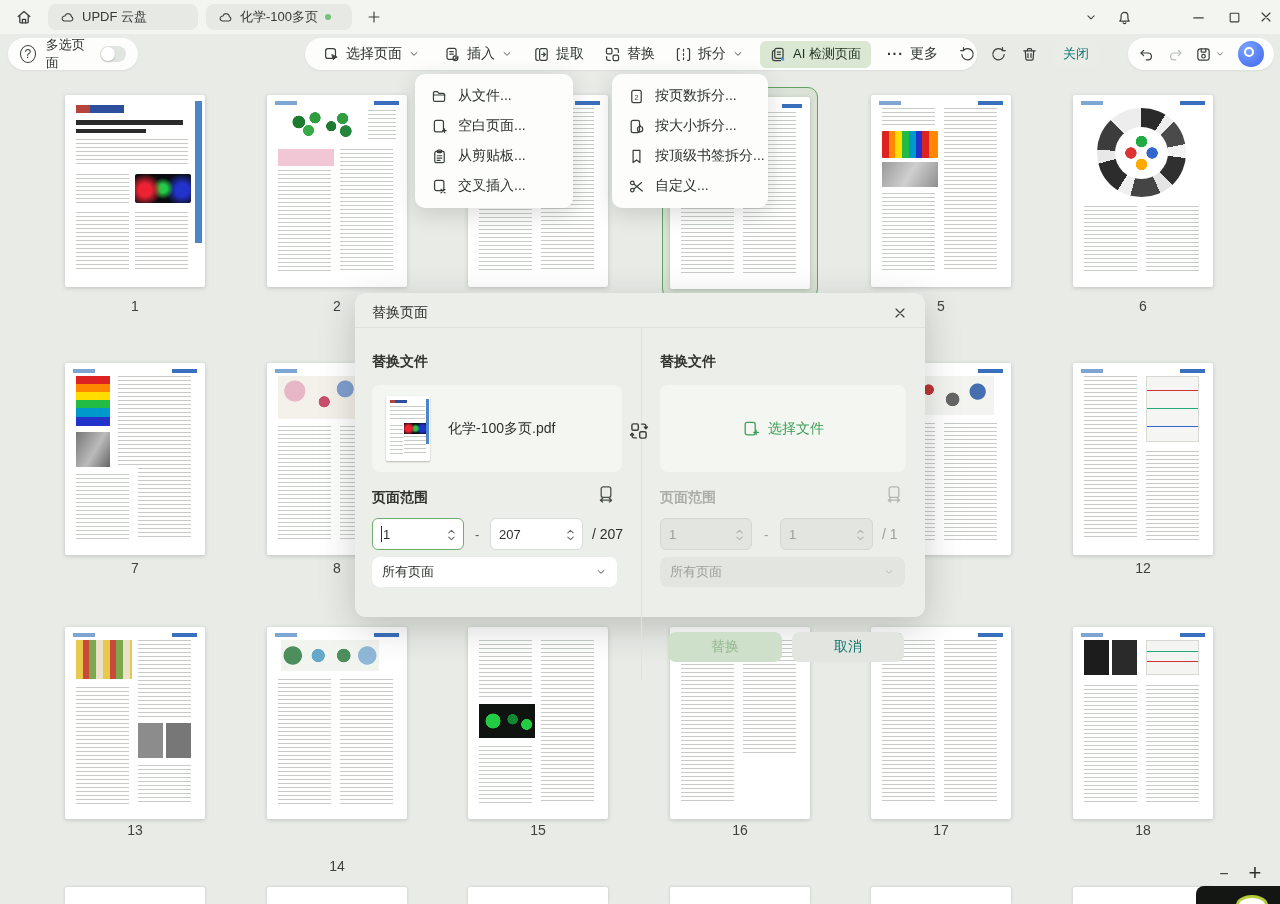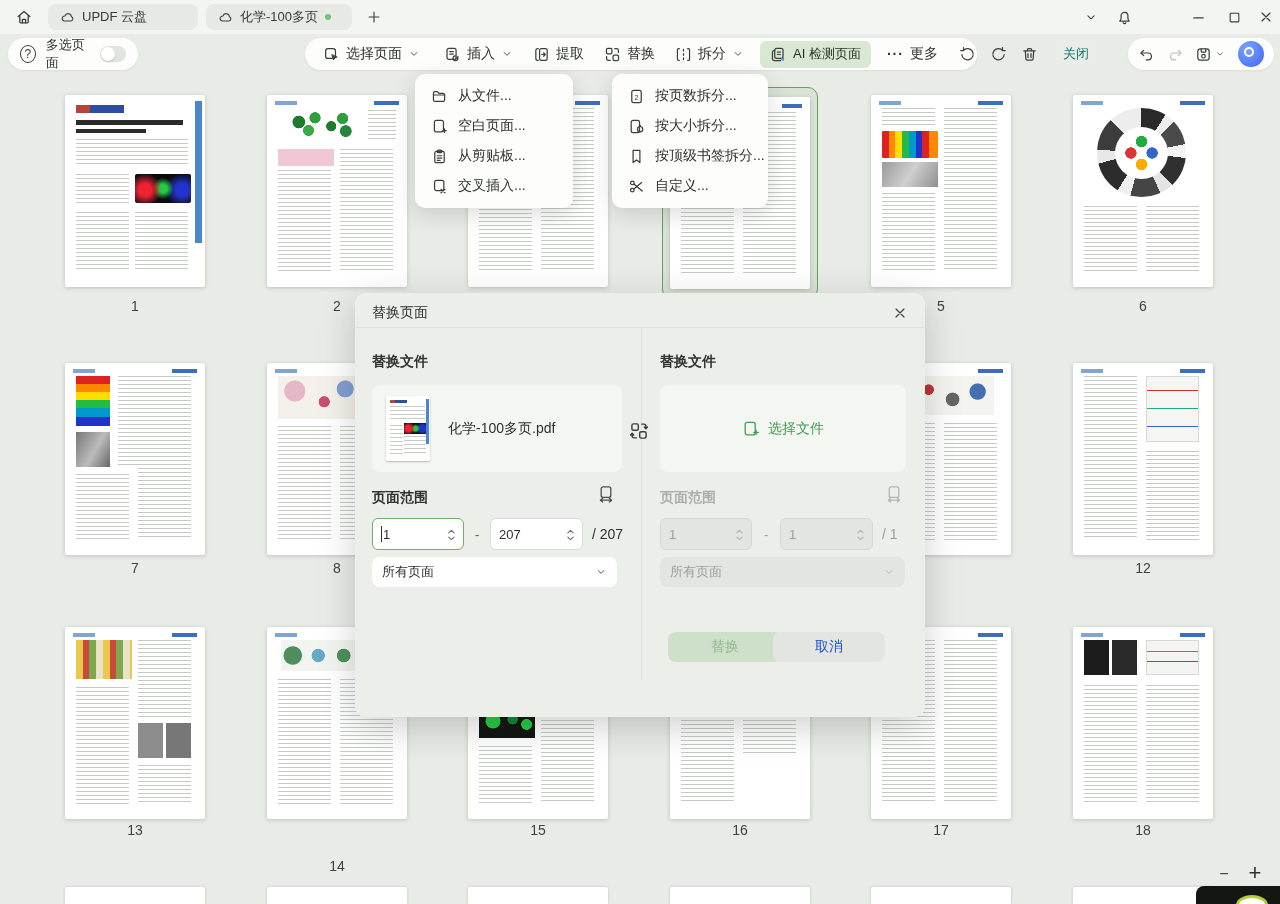--- a/index.html
+++ b/index.html
@@ -27,21 +27,21 @@
   .thumb i{position:absolute;display:block}
   .tx{background:repeating-linear-gradient(180deg,#c6cbc6 0 1px,transparent 1px 4px)}
   .hdr{background:linear-gradient(90deg,#7fa6d2 0 18%,transparent 18% 80%,#3a6fbe 80% 100%)}
   .pnum{position:absolute;width:140px;text-align:center;font-size:14px;color:#3d423d}
   .sel{position:absolute;left:662px;top:87px;width:156px;height:212px;background:rgba(120,170,110,.13);border:1.6px solid #63a163;border-radius:10px}
   .partial{height:17px!important;border-radius:2px 2px 0 0;box-shadow:0 0 3px rgba(40,50,40,.2)}
   
   .menu{position:absolute;background:#fdfefb;border-radius:10px;box-shadow:0 6px 22px rgba(30,40,30,.16);padding:7px 0;z-index:40}
   .m-item{display:flex;align-items:center;gap:10px;height:30px;padding:0 16px;font-size:14px;color:#2c312c;white-space:nowrap}
   
-  #dialog{position:absolute;left:355px;top:293px;width:570px;height:424px;background:#ebeee9;border-radius:10px;box-shadow:0 10px 36px rgba(30,40,30,.22);z-index:30}
+  #dialog{position:absolute;left:355px;top:293px;width:570px;height:324px;background:#ebeee9;border-radius:10px;box-shadow:0 10px 36px rgba(30,40,30,.22);z-index:30}
   .d-title{position:absolute;left:17px;top:11px;font-size:14px;color:#2c312c}
   .d-close{position:absolute;right:14px;top:9px;width:22px;height:22px;display:flex;align-items:center;justify-content:center;color:#3a3f3a}
   .d-hr{position:absolute;left:0;top:34px;width:570px;height:1px;background:#dee1da}
   .d-label{position:absolute;font-size:14px;font-weight:bold;color:#2f342f}
   .d-label.dis{color:#aaafa8;font-weight:bold}
   .card{position:absolute;top:92px;height:87px;border-radius:8px;background:#f4f6f1}
   .mini-thumb{position:absolute;left:14px;top:11px;width:44px;height:65px;background:#fff;border-radius:2px;box-shadow:0 1px 2px rgba(0,0,0,.25);overflow:hidden}
   .mini-thumb i{position:absolute;display:block}
   .fname{position:absolute;left:76px;top:0;height:87px;display:flex;align-items:center;font-size:14px;color:#2c312c}
   .choose{position:absolute;inset:0;display:flex;align-items:center;justify-content:center;gap:8px;font-size:14px;color:#3d9e58}
@@ -51,21 +51,21 @@
   .inp.dis{background:#e2e5e0;border-color:#d5d8d2;color:#9aa098}
   .caret{width:1px;height:16px;background:#2c312c;margin-right:1px}
   .dash{position:absolute;top:225px;height:32px;display:flex;align-items:center;font-size:13px;color:#555b54}
   .dash.dis{color:#9aa098}
   .total{position:absolute;top:225px;height:32px;display:flex;align-items:center;font-size:14px;color:#2c312c}
   .total.dis{color:#9aa098}
   .sel-box{position:absolute;top:264px;height:30px;border-radius:8px;background:#fff;display:flex;align-items:center;justify-content:space-between;padding:0 10px;font-size:13px;color:#2c312c}
   .sel-box.dis{background:#e2e5e0;color:#9aa098}
   .d-btn{position:absolute;top:339px;height:30px;border-radius:8px;display:flex;align-items:center;justify-content:center;font-size:14px}
   .d-btn.primary{left:313px;width:114px;background:#cfe0ca;color:#93b78f}
-  .d-btn.normal{left:418px;width:112px;background:#e2e5e0;color:#1d4ed8}
+  .d-btn.normal{left:437px;width:112px;background:#e2e5e0;color:#0f766e}
   .rangeicon{position:absolute;top:192px;color:#4a504a}
   .rangeicon.dis{color:#b2b7b0}
   
   #zoomctl{position:absolute;color:#3a3f3a;z-index:50}
   #aibox{position:absolute;left:1196px;top:886px;width:84px;height:18px;background:#141614;border-radius:8px 0 0 0;z-index:49;overflow:hidden}
   #aibox i{position:absolute;left:40px;top:9px;width:32px;height:20px;border-radius:50%;background:#fff;border:3px solid #b8cc3a}
 </style>
 </head>
 <body>
 

